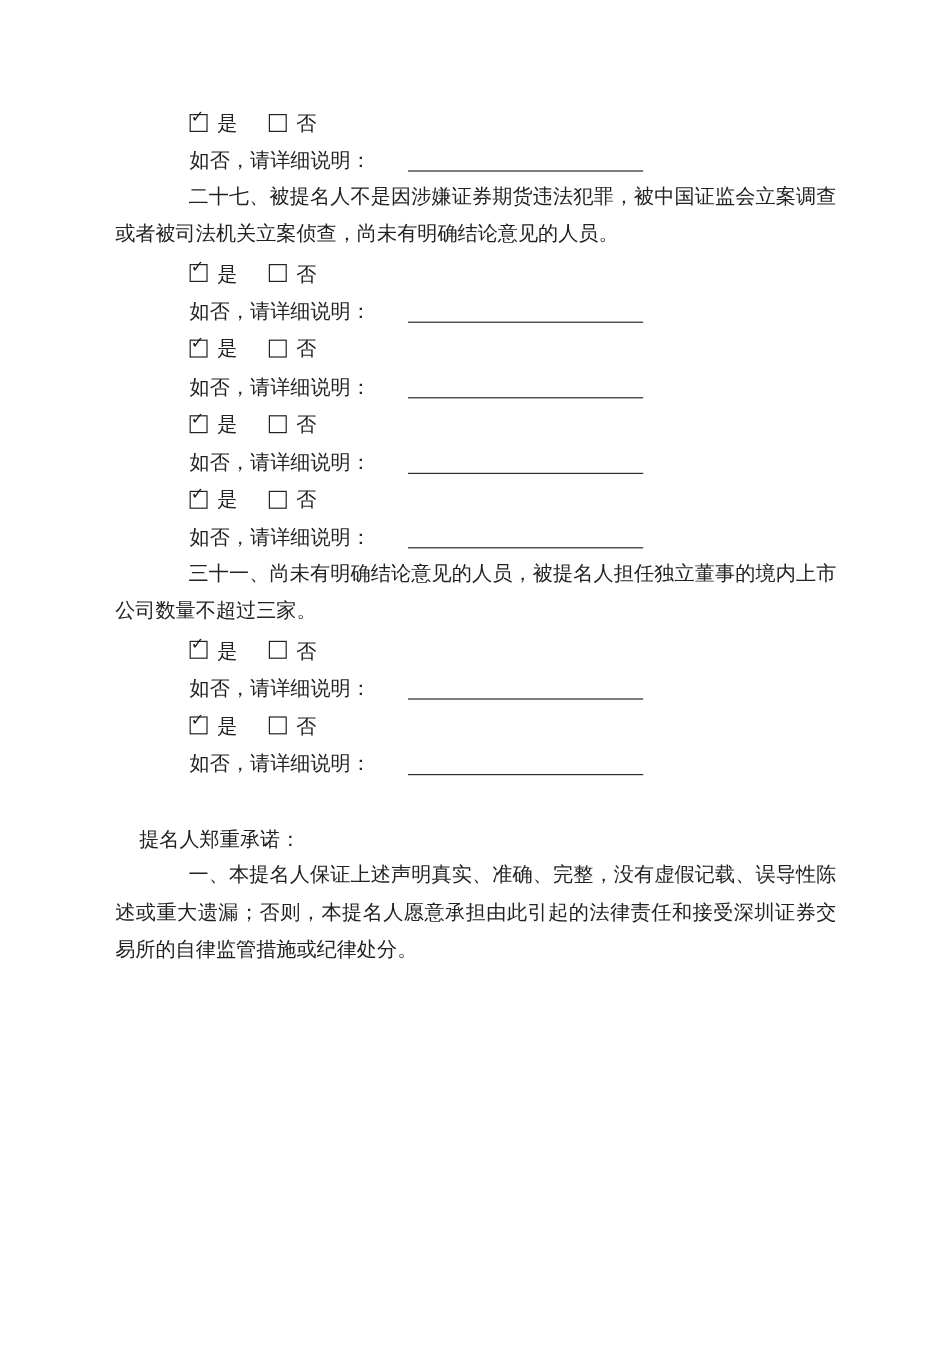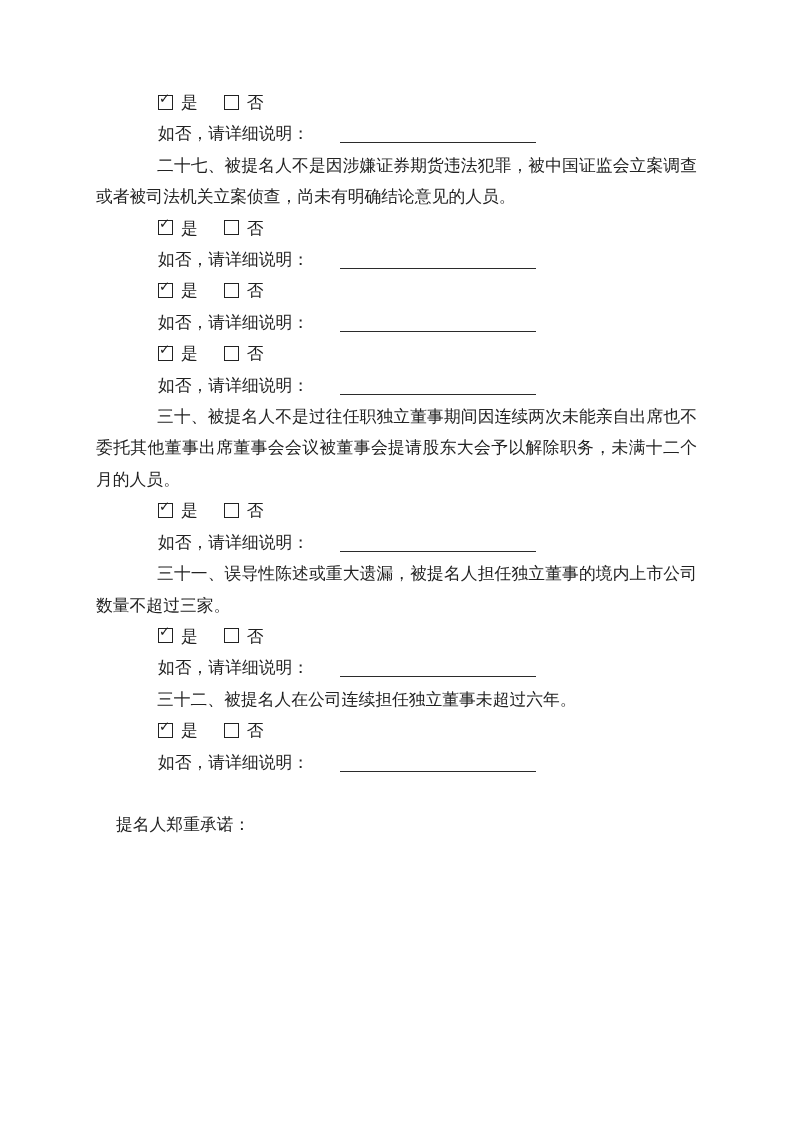--- a/index.html
+++ b/index.html
@@ -20,20 +20,21 @@
     width: 601px;
     font-size: 16.8px;
     line-height: 31.4px;
   }
   p { margin: 0; }
   .para {
     text-indent: 61px;
     text-align: justify;
     text-align-last: left;
     text-justify: inter-character;
+    font-family: Liberation Mono, monospace;
   }
   .indent-row {
     margin-left: 62px;
     white-space: nowrap;
   }
   
   .cb {
     display: inline-block;
     width: 13px;
     height: 13px;
@@ -92,39 +93,38 @@
     <span>如否，请详细说明：</span><span class="blank"></span>
   </div>
 
   <div class="indent-row">
     <span class="cb"><span class="tick">✓</span></span><span class="opt-label">是</span><span class="cb second"></span><span class="opt-label">否</span>
   </div>
   <div class="indent-row">
     <span>如否，请详细说明：</span><span class="blank"></span>
   </div>
 
-  <p class="para">三十、被提名人不是过往任职独立董事期间因连续两次未能亲自出席也不委托其他董事出席董事会会议被董事会提请股东大会予以解除职务，未满十二个月的人员。</p>
   <div class="indent-row">
     <span class="cb"><span class="tick">✓</span></span><span class="opt-label">是</span><span class="cb second"></span><span class="opt-label">否</span>
   </div>
   <div class="indent-row">
     <span>如否，请详细说明：</span><span class="blank"></span>
   </div>
 
-  <p class="para">三十一、误导性陈述或重大遗漏，被提名人担任独立董事的境内上市公司数量不超过三家。</p>
+  <p class="para">三十一、尚未有明确结论意见的人员，被提名人担任独立董事的境内上市公司数量不超过三家。</p>
   <div class="indent-row">
     <span class="cb"><span class="tick">✓</span></span><span class="opt-label">是</span><span class="cb second"></span><span class="opt-label">否</span>
   </div>
   <div class="indent-row">
     <span>如否，请详细说明：</span><span class="blank"></span>
   </div>
 
-  <p class="para">三十二、被提名人在公司连续担任独立董事未超过六年。</p>
   <div class="indent-row">
     <span class="cb"><span class="tick">✓</span></span><span class="opt-label">是</span><span class="cb second"></span><span class="opt-label">否</span>
   </div>
   <div class="indent-row">
     <span>如否，请详细说明：</span><span class="blank"></span>
   </div>
 
   <p class="indent-row commitment-heading">提名人郑重承诺：</p>
+  <p class="para">一、本提名人保证上述声明真实、准确、完整，没有虚假记载、误导性陈述或重大遗漏；否则，本提名人愿意承担由此引起的法律责任和接受深圳证券交易所的自律监管措施或纪律处分。</p>
 
 </div>
 
 </body></html>

